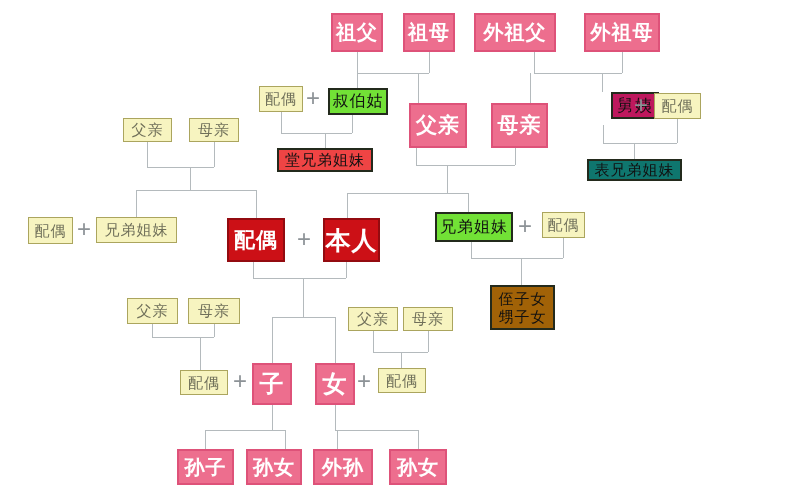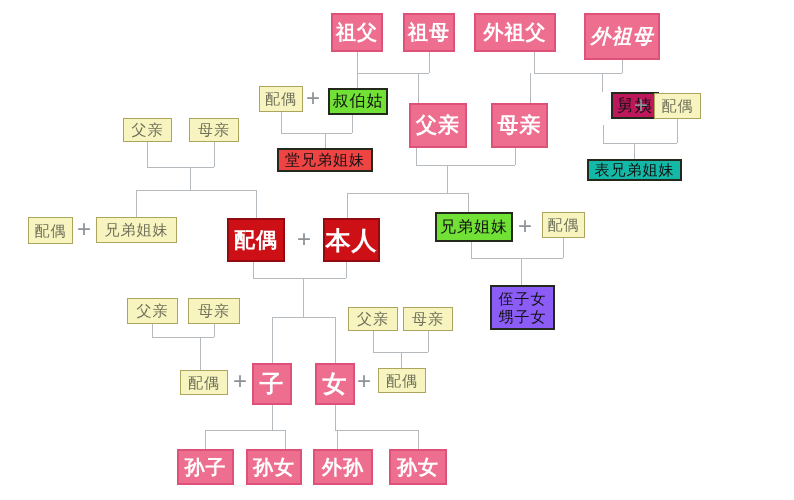--- a/index.html
+++ b/index.html
@@ -93,38 +93,38 @@
       <div class="conn" style="left: 285px; top: 430px; width: 1px; height: 19px; background: rgb(180, 186, 189);"></div>
       <div class="conn" style="left: 335px; top: 405px; width: 1px; height: 25px; background: rgb(180, 186, 189);"></div>
       <div class="conn" style="left: 335px; top: 430px; width: 83px; height: 1px; background: rgb(180, 186, 189);"></div>
       <div class="conn" style="left: 337px; top: 430px; width: 1px; height: 19px; background: rgb(180, 186, 189);"></div>
       <div class="conn" style="left: 418px; top: 430px; width: 1px; height: 19px; background: rgb(180, 186, 189);"></div>
     </div>
   <div id="nodes-layer">
       <div class="node pink" style="left: 331px; top: 13px; width: 52px; height: 39px; font-size: 20px; background: rgb(237, 110, 142); border-color: rgb(222, 82, 121); color: rgb(255, 255, 255);">祖父</div>
       <div class="node pink" style="left: 403px; top: 13px; width: 52px; height: 39px; font-size: 20px; background: rgb(237, 110, 142); border-color: rgb(222, 82, 121); color: rgb(255, 255, 255);">祖母</div>
       <div class="node pink" style="left: 474px; top: 13px; width: 82px; height: 39px; font-size: 20px; background: rgb(237, 110, 142); border-color: rgb(222, 82, 121); color: rgb(255, 255, 255);">外祖父</div>
-      <div class="node pink" style="left: 584px; top: 13px; width: 76px; height: 47px; font-size: 20px; background: rgb(237, 110, 142); border-color: rgb(222, 82, 121); color: rgb(255, 255, 255); font-style: italic;">外祖母</div>
+      <div class="node pink" style="left: 584px; top: 13px; width: 76px; height: 39px; font-size: 20px; background: rgb(237, 110, 142); border-color: rgb(222, 82, 121); color: rgb(255, 255, 255);">外祖母</div>
       <div class="node yellow" style="left: 259px; top: 86px; width: 44px; height: 26px; font-size: 15px; background: rgb(247, 244, 192); border-color: rgb(171, 165, 94); color: rgb(112, 112, 90);">配偶</div>
       <div class="node green" style="left: 328px; top: 88px; width: 60px; height: 27px; font-size: 16px; background: rgb(114, 225, 54); border-color: rgb(35, 42, 28); color: rgb(17, 17, 17);">叔伯姑</div>
       <div class="node pink" style="left: 409px; top: 103px; width: 58px; height: 45px; font-size: 21px; background: rgb(237, 110, 142); border-color: rgb(222, 82, 121); color: rgb(255, 255, 255);">父亲</div>
       <div class="node pink" style="left: 491px; top: 103px; width: 57px; height: 45px; font-size: 21px; background: rgb(237, 110, 142); border-color: rgb(222, 82, 121); color: rgb(255, 255, 255);">母亲</div>
       <div class="node green" style="left: 579px; top: 92px; width: 48px; height: 27px; font-size: 17px; background: #be185d; border-color: rgb(35, 42, 28); color: rgb(17, 17, 17); margin-left: 32px;">舅姨</div>
       <div class="node yellow" style="left: 654px; top: 93px; width: 47px; height: 26px; font-size: 15px; background: rgb(247, 244, 192); border-color: rgb(171, 165, 94); color: rgb(112, 112, 90);">配偶</div>
       <div class="node green" style="left: 277px; top: 148px; width: 96px; height: 24px; font-size: 15px; background: #ef4444; border-color: rgb(35, 42, 28); color: rgb(17, 17, 17);">堂兄弟姐妹</div>
-      <div class="node green" style="left: 587px; top: 159px; width: 95px; height: 22px; font-size: 15px; background: #14b8a6; border-color: rgb(35, 42, 28); color: rgb(17, 17, 17);">表兄弟姐妹</div>
+      <div class="node green" style="left: 587px; top: 159px; width: 95px; height: 22px; font-size: 15px; background: #0f766e; border-color: rgb(35, 42, 28); color: rgb(17, 17, 17);">表兄弟姐妹</div>
       <div class="node yellow" style="left: 123px; top: 118px; width: 49px; height: 24px; font-size: 15px; background: rgb(247, 244, 192); border-color: rgb(171, 165, 94); color: rgb(112, 112, 90);">父亲</div>
       <div class="node yellow" style="left: 189px; top: 118px; width: 50px; height: 24px; font-size: 15px; background: rgb(247, 244, 192); border-color: rgb(171, 165, 94); color: rgb(112, 112, 90);">母亲</div>
       <div class="node yellow" style="left: 28px; top: 217px; width: 45px; height: 27px; font-size: 15px; background: rgb(247, 244, 192); border-color: rgb(171, 165, 94); color: rgb(112, 112, 90);">配偶</div>
       <div class="node yellow" style="left: 96px; top: 217px; width: 81px; height: 26px; font-size: 15px; background: rgb(247, 244, 192); border-color: rgb(171, 165, 94); color: rgb(112, 112, 90);">兄弟姐妹</div>
       <div class="node red" style="left: 227px; top: 218px; width: 58px; height: 44px; font-size: 21px; background: rgb(204, 16, 22); border-color: rgb(147, 11, 16); color: rgb(255, 255, 255);">配偶</div>
       <div class="node red" style="left: 323px; top: 218px; width: 57px; height: 44px; font-size: 25px; background: rgb(204, 16, 22); border-color: rgb(147, 11, 16); color: rgb(255, 255, 255);">本人</div>
       <div class="node green" style="left: 435px; top: 212px; width: 78px; height: 30px; font-size: 16px; background: rgb(114, 225, 54); border-color: rgb(35, 42, 28); color: rgb(17, 17, 17);">兄弟姐妹</div>
       <div class="node yellow" style="left: 542px; top: 212px; width: 43px; height: 26px; font-size: 15px; background: rgb(247, 244, 192); border-color: rgb(171, 165, 94); color: rgb(112, 112, 90);">配偶</div>
-      <div class="node green" style="left: 490px; top: 285px; width: 65px; height: 45px; font-size: 15px; background: #8b5cf6; border-color: rgb(35, 42, 28); color: rgb(17, 17, 17);">侄子女
+      <div class="node green" style="left: 490px; top: 285px; width: 65px; height: 45px; font-size: 15px; background: #a16207; border-color: rgb(35, 42, 28); color: rgb(17, 17, 17);">侄子女
 甥子女</div>
       <div class="node yellow" style="left: 127px; top: 298px; width: 51px; height: 26px; font-size: 15px; background: rgb(247, 244, 192); border-color: rgb(171, 165, 94); color: rgb(112, 112, 90);">父亲</div>
       <div class="node yellow" style="left: 188px; top: 298px; width: 52px; height: 26px; font-size: 15px; background: rgb(247, 244, 192); border-color: rgb(171, 165, 94); color: rgb(112, 112, 90);">母亲</div>
       <div class="node yellow" style="left: 348px; top: 307px; width: 50px; height: 24px; font-size: 15px; background: rgb(247, 244, 192); border-color: rgb(171, 165, 94); color: rgb(112, 112, 90);">父亲</div>
       <div class="node yellow" style="left: 403px; top: 307px; width: 50px; height: 24px; font-size: 15px; background: rgb(247, 244, 192); border-color: rgb(171, 165, 94); color: rgb(112, 112, 90);">母亲</div>
       <div class="node yellow" style="left: 180px; top: 370px; width: 48px; height: 25px; font-size: 15px; background: rgb(247, 244, 192); border-color: rgb(171, 165, 94); color: rgb(112, 112, 90);">配偶</div>
       <div class="node pink" style="left: 252px; top: 363px; width: 40px; height: 42px; font-size: 24px; background: rgb(237, 110, 142); border-color: rgb(222, 82, 121); color: rgb(255, 255, 255);">子</div>
       <div class="node pink" style="left: 315px; top: 363px; width: 40px; height: 42px; font-size: 24px; background: rgb(237, 110, 142); border-color: rgb(222, 82, 121); color: rgb(255, 255, 255);">女</div>
       <div class="node yellow" style="left: 378px; top: 368px; width: 48px; height: 25px; font-size: 15px; background: rgb(247, 244, 192); border-color: rgb(171, 165, 94); color: rgb(112, 112, 90);">配偶</div>
       <div class="node pink" style="left: 177px; top: 449px; width: 57px; height: 36px; font-size: 20px; background: rgb(237, 110, 142); border-color: rgb(222, 82, 121); color: rgb(255, 255, 255);">孙子</div>

